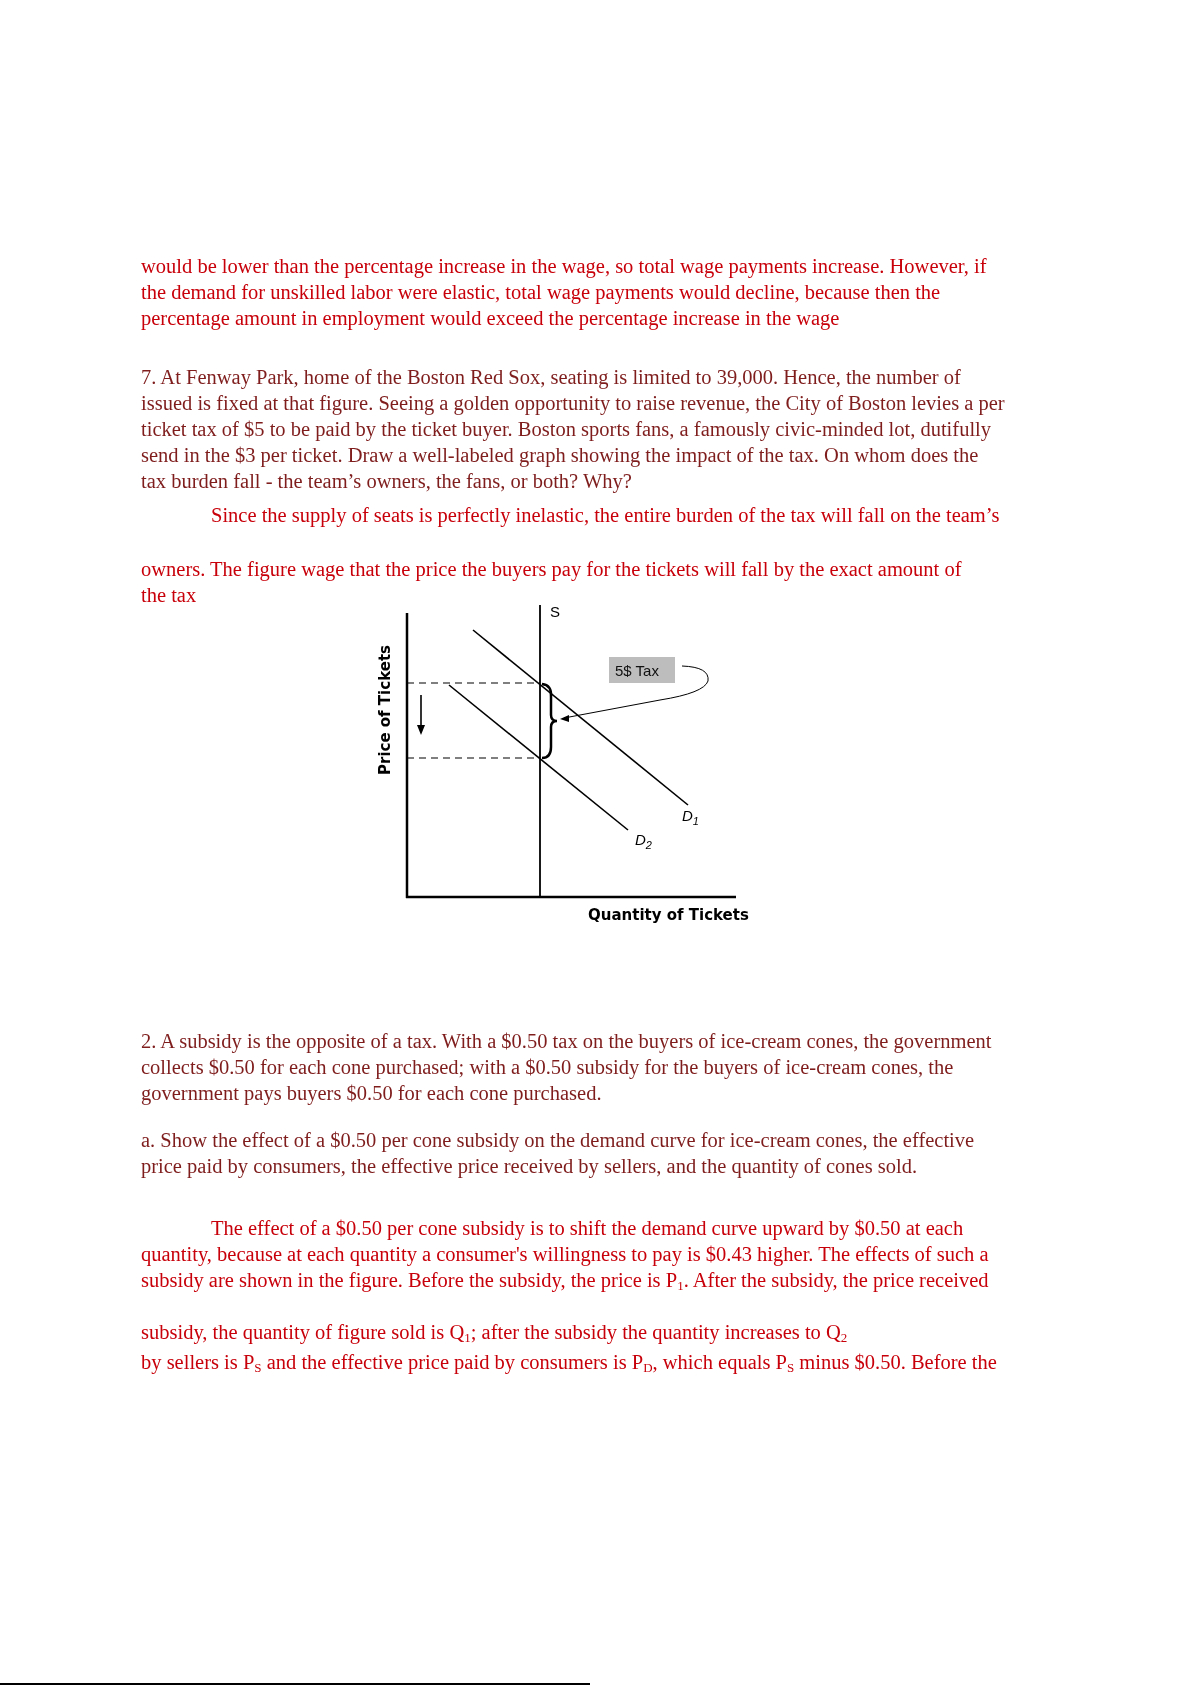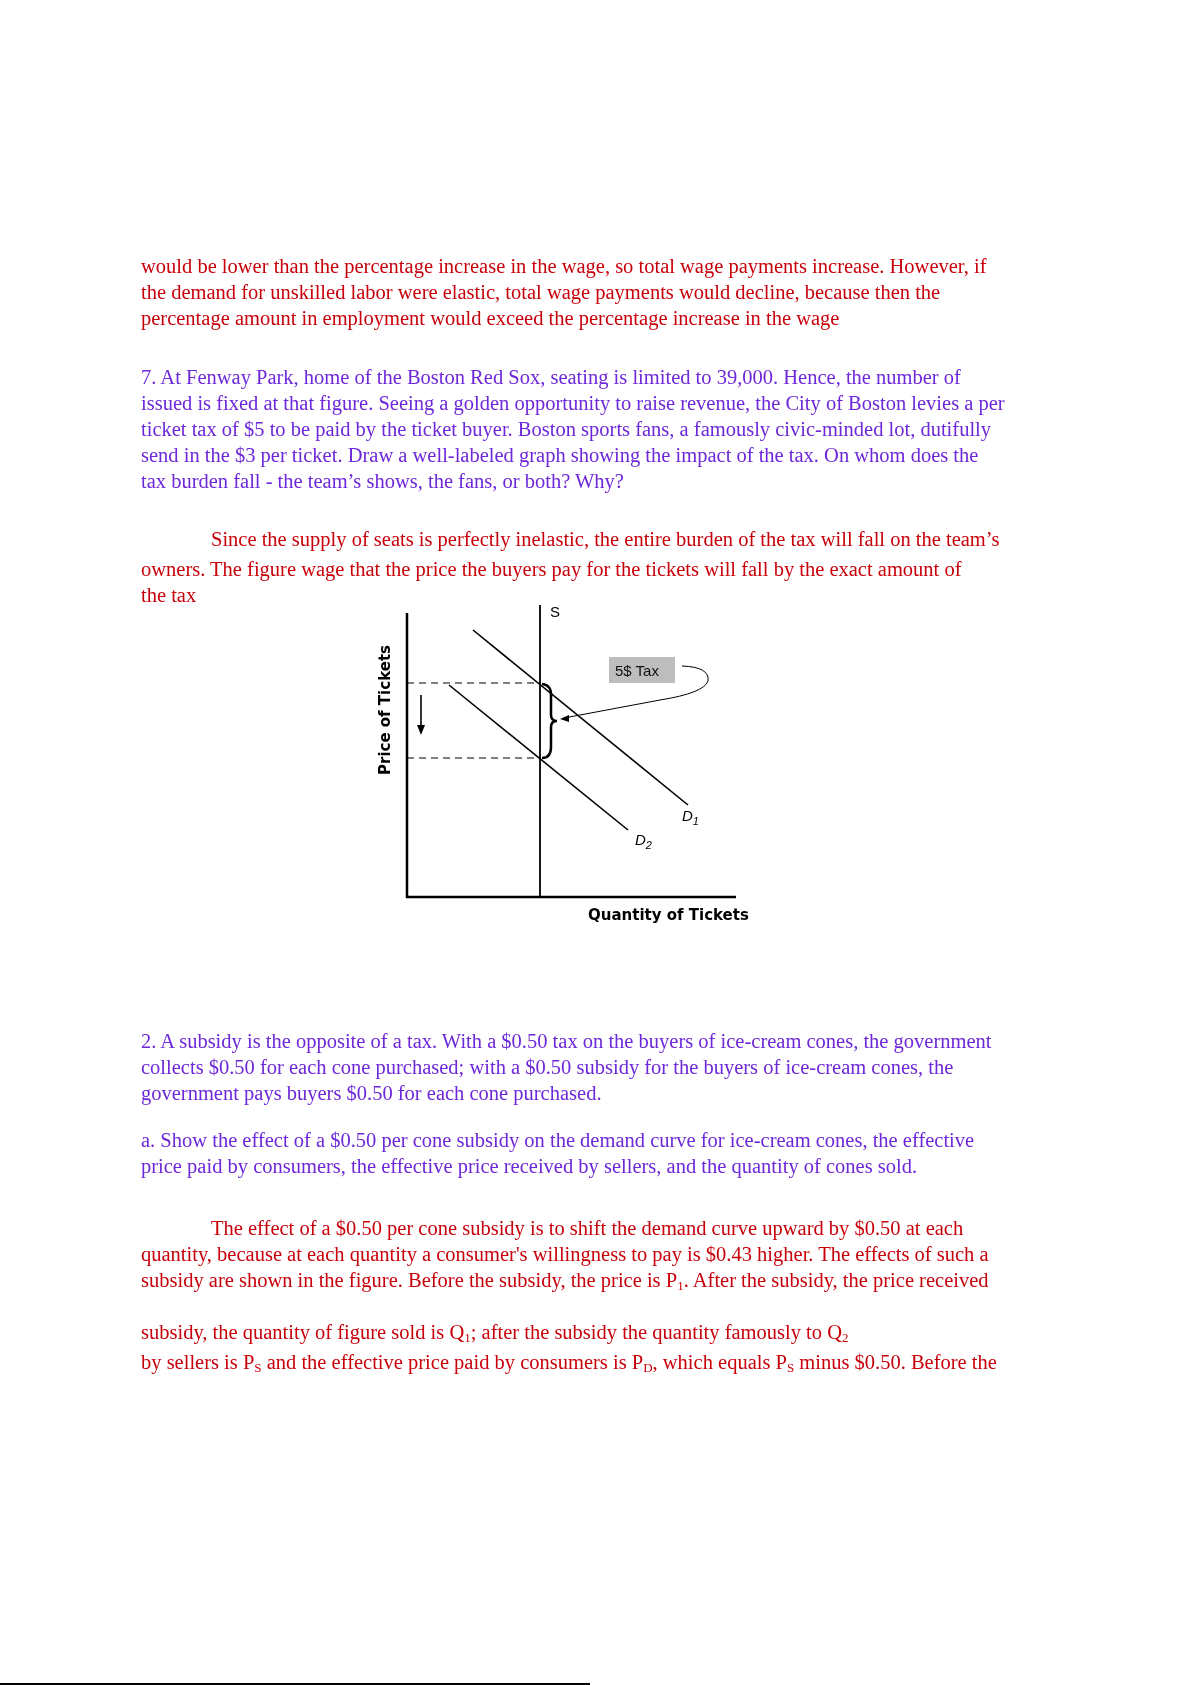--- a/index.html
+++ b/index.html
@@ -1,40 +1,40 @@
 <!DOCTYPE html>
 <html><head>
 <meta charset="utf-8">
 <style>
   html, body { margin: 0; padding: 0; background: #ffffff; }
   body { width: 1191px; height: 1685px; position: relative; overflow: hidden; font-family: "Liberation Serif", serif; }
-  .line { position: absolute; left: 141px; white-space: nowrap; font-size: 20.5px; line-height: 26px; color: #6d28d9; }
+  .line { position: absolute; left: 141px; white-space: nowrap; font-size: 20.5px; line-height: 26px; color: #7f1d1d; }
   .red { color: #c8000a; margin-top: 36px; }
   .indent { left: 211px; }
   .sub { font-size: 13px; vertical-align: -3px; line-height: 0; }
   .chart { position: absolute; left: 360px; top: 575px; width: 460px; height: 420px; }
   .chart svg { position: absolute; left: 0; top: 0; }
   .axis-label { font-family: "DejaVu Sans", sans-serif; font-weight: bold; font-size: 15px; fill: #000; }
   .curve-label { font-family: "Liberation Sans", sans-serif; font-size: 15px; fill: #000; }
   .bottom-rule { position: absolute; left: 0; top: 1683px; width: 590px; height: 2px; background: #000; }
 </style>
 </head>
 <body>
 
 <div class="line red" style="top:217px">would be lower than the percentage increase in the wage, so total wage payments increase. However, if</div>
 <div class="line red" style="top:243px">the demand for unskilled labor were elastic, total wage payments would decline, because then the</div>
 <div class="line red" style="top:269px">percentage amount in employment would exceed the percentage increase in the wage</div>
 
 <div class="line" style="top:364px">7. At Fenway Park, home of the Boston Red Sox, seating is limited to 39,000. Hence, the number of</div>
 <div class="line" style="top:390px">issued is fixed at that figure. Seeing a golden opportunity to raise revenue, the City of Boston levies a per</div>
 <div class="line" style="top:416px">ticket tax of $5 to be paid by the ticket buyer. Boston sports fans, a famously civic-minded lot, dutifully</div>
 <div class="line" style="top:442px">send in the $3 per ticket. Draw a well-labeled graph showing the impact of the tax. On whom does the</div>
-<div class="line" style="top:468px">tax burden fall - the team’s shows, the fans, or both? Why?</div>
+<div class="line" style="top:468px">tax burden fall - the team’s owners, the fans, or both? Why?</div>
 
-<div class="line red indent" style="top:490px">Since the supply of seats is perfectly inelastic, the entire burden of the tax will fall on the team’s</div>
+<div class="line red indent" style="top:466px">Since the supply of seats is perfectly inelastic, the entire burden of the tax will fall on the team’s</div>
 <div class="line red" style="top:520px">owners. The figure wage that the price the buyers pay for the tickets will fall by the exact amount of</div>
 <div class="line red" style="top:546px">the tax</div>
 
 <div class="chart">
   <svg width="460" height="420" viewBox="0 0 460 420">
 
     <line x1="47" y1="38" x2="47" y2="323" stroke="#000" stroke-width="2.5"></line>
 
     <line x1="46" y1="322" x2="376" y2="322" stroke="#000" stroke-width="2.5"></line>
 
@@ -70,15 +70,15 @@
 <div class="line" style="top:1054px">collects $0.50 for each cone purchased; with a $0.50 subsidy for the buyers of ice-cream cones, the</div>
 <div class="line" style="top:1080px">government pays buyers $0.50 for each cone purchased.</div>
 
 <div class="line" style="top:1127px">a. Show the effect of a $0.50 per cone subsidy on the demand curve for ice-cream cones, the effective</div>
 <div class="line" style="top:1153px">price paid by consumers, the effective price received by sellers, and the quantity of cones sold.</div>
 
 <div class="line red indent" style="top:1179px">The effect of a $0.50 per cone subsidy is to shift the demand curve upward by $0.50 at each</div>
 <div class="line red" style="top:1205px">quantity, because at each quantity a consumer's willingness to pay is $0.43 higher. The effects of such a</div>
 <div class="line red" style="top:1231px"><span>subsidy are shown in the figure. Before the subsidy, the price is P</span><span class="sub">1</span><span>. After the subsidy, the price received</span></div>
 <div class="line red" style="top:1313px"><span>by sellers is P</span><span class="sub">S</span><span> and the effective price paid by consumers is P</span><span class="sub">D</span><span>, which equals P</span><span class="sub">S</span><span> minus $0.50. Before the</span></div>
-<div class="line red" style="top:1283px"><span>subsidy, the quantity of figure sold is Q</span><span class="sub">1</span><span>; after the subsidy the quantity famously to Q</span><span class="sub">2</span></div>
+<div class="line red" style="top:1283px"><span>subsidy, the quantity of figure sold is Q</span><span class="sub">1</span><span>; after the subsidy the quantity increases to Q</span><span class="sub">2</span></div>
 
 <div class="bottom-rule"></div>
 
 </body></html>

